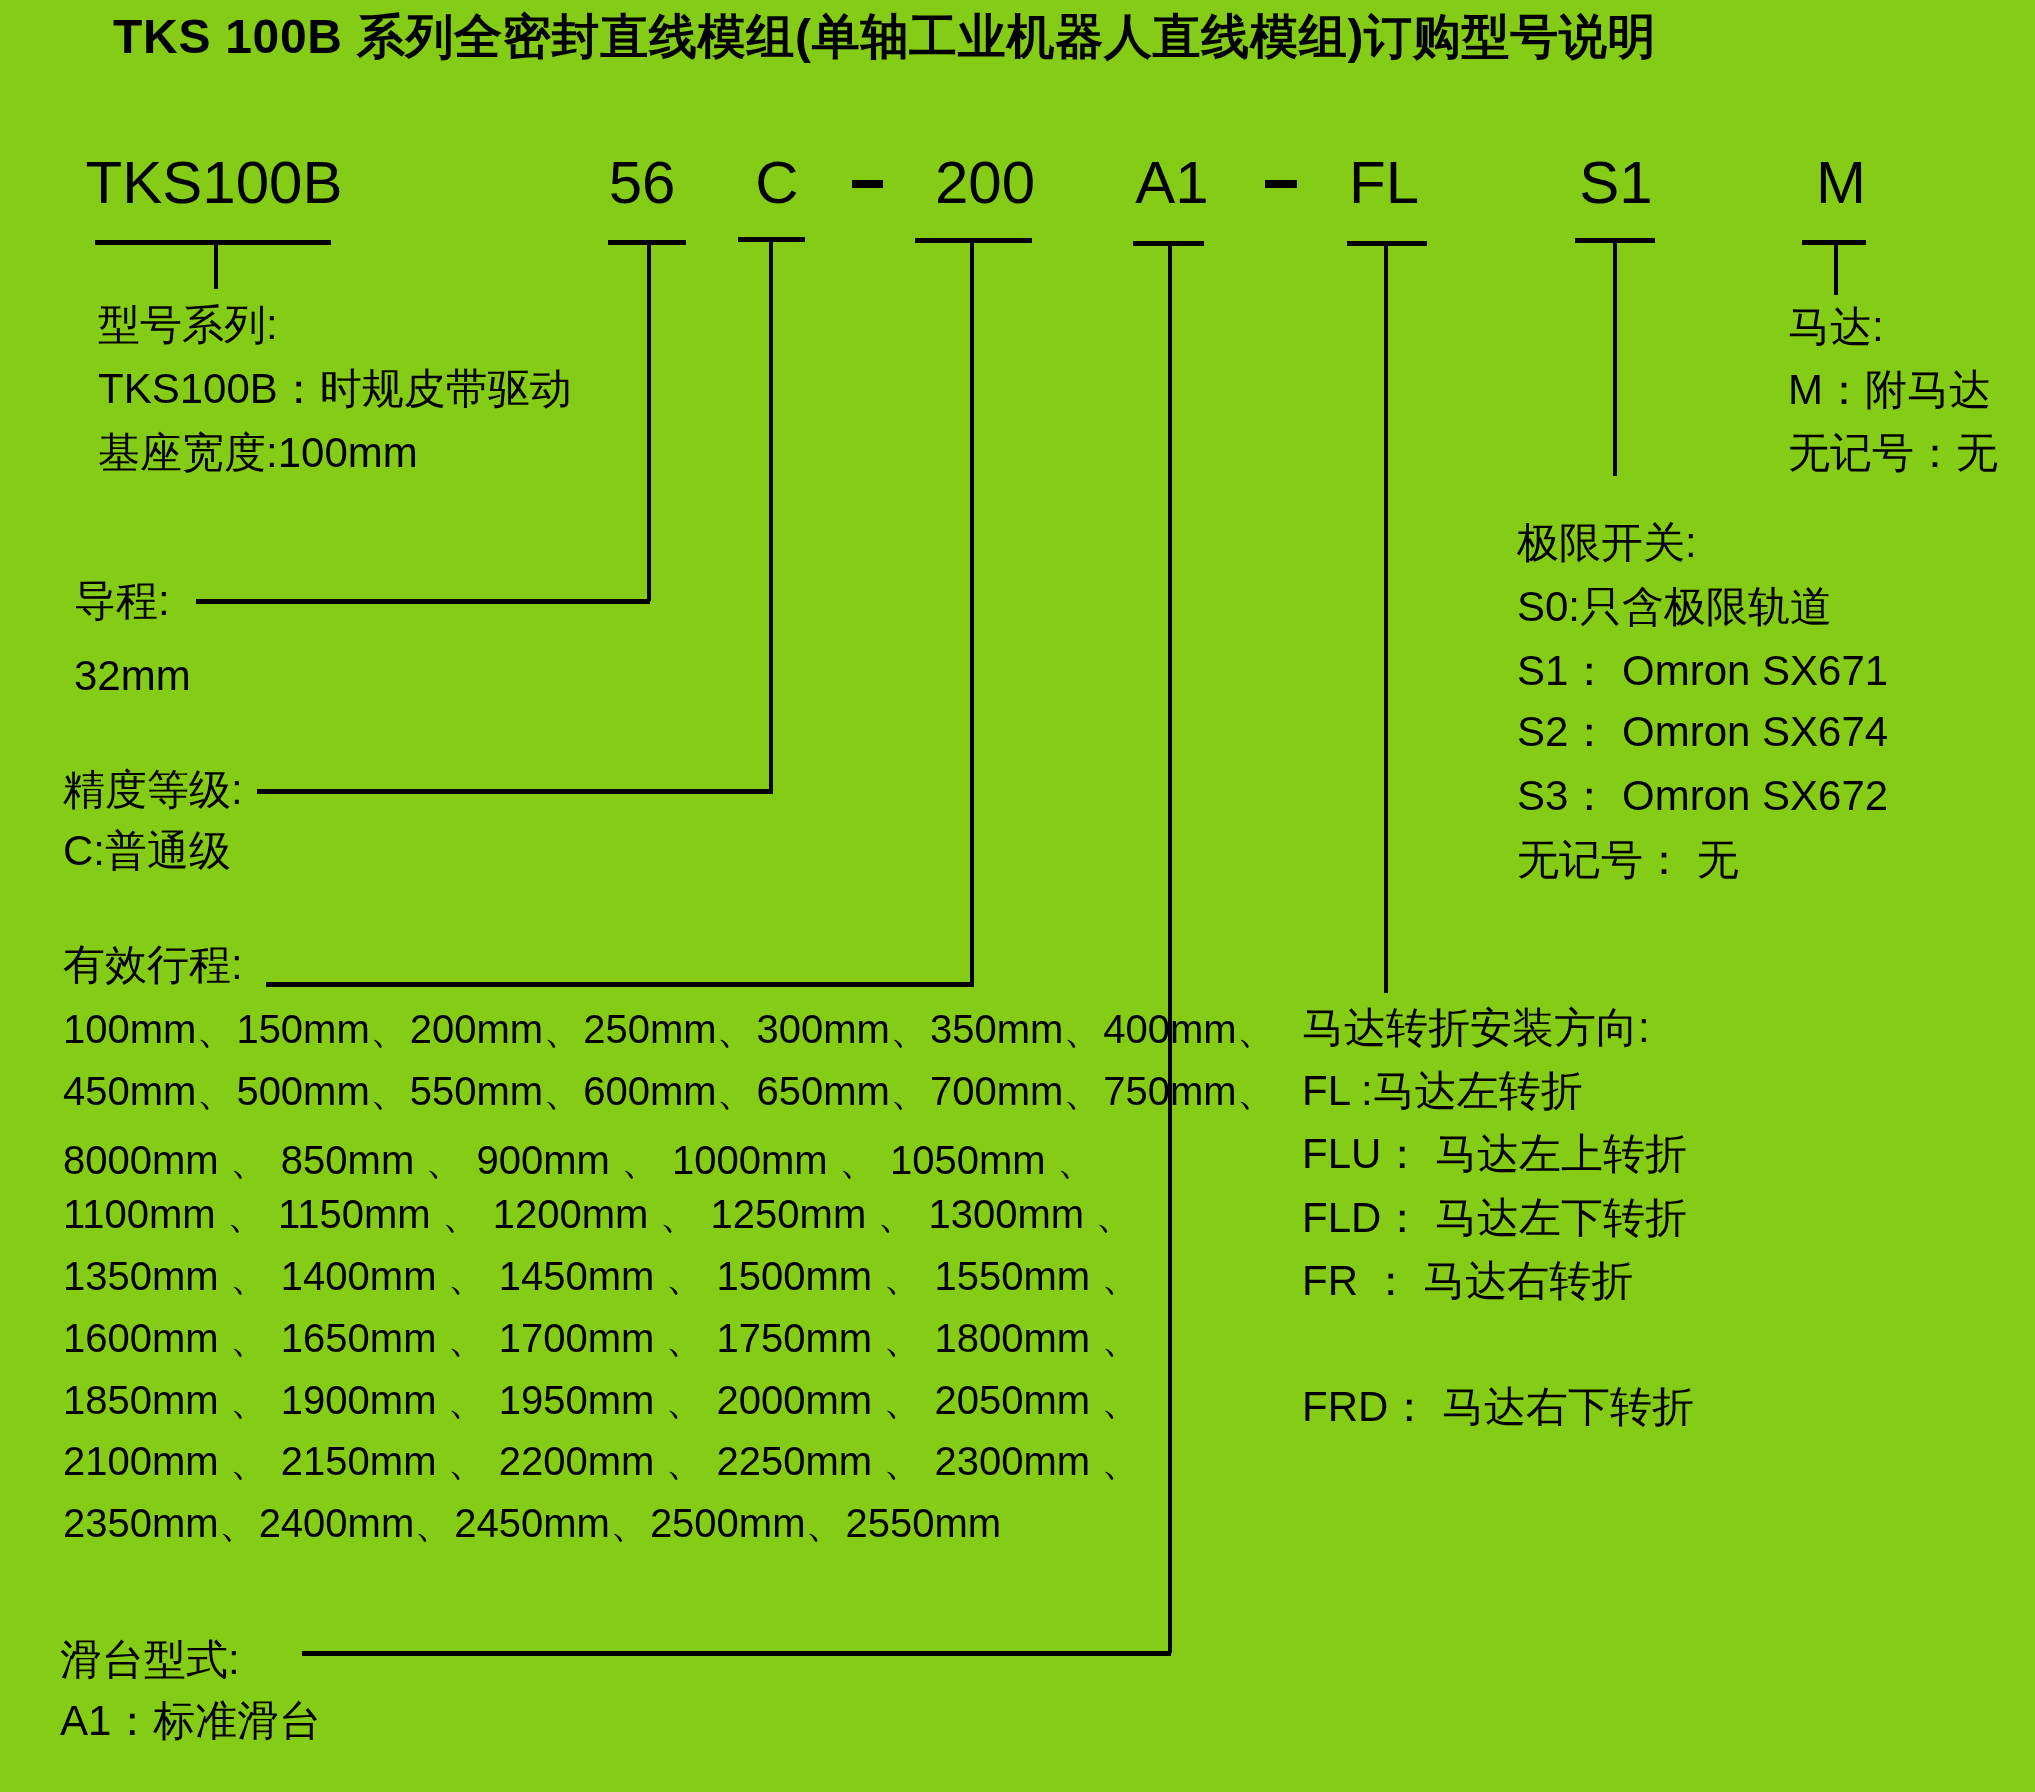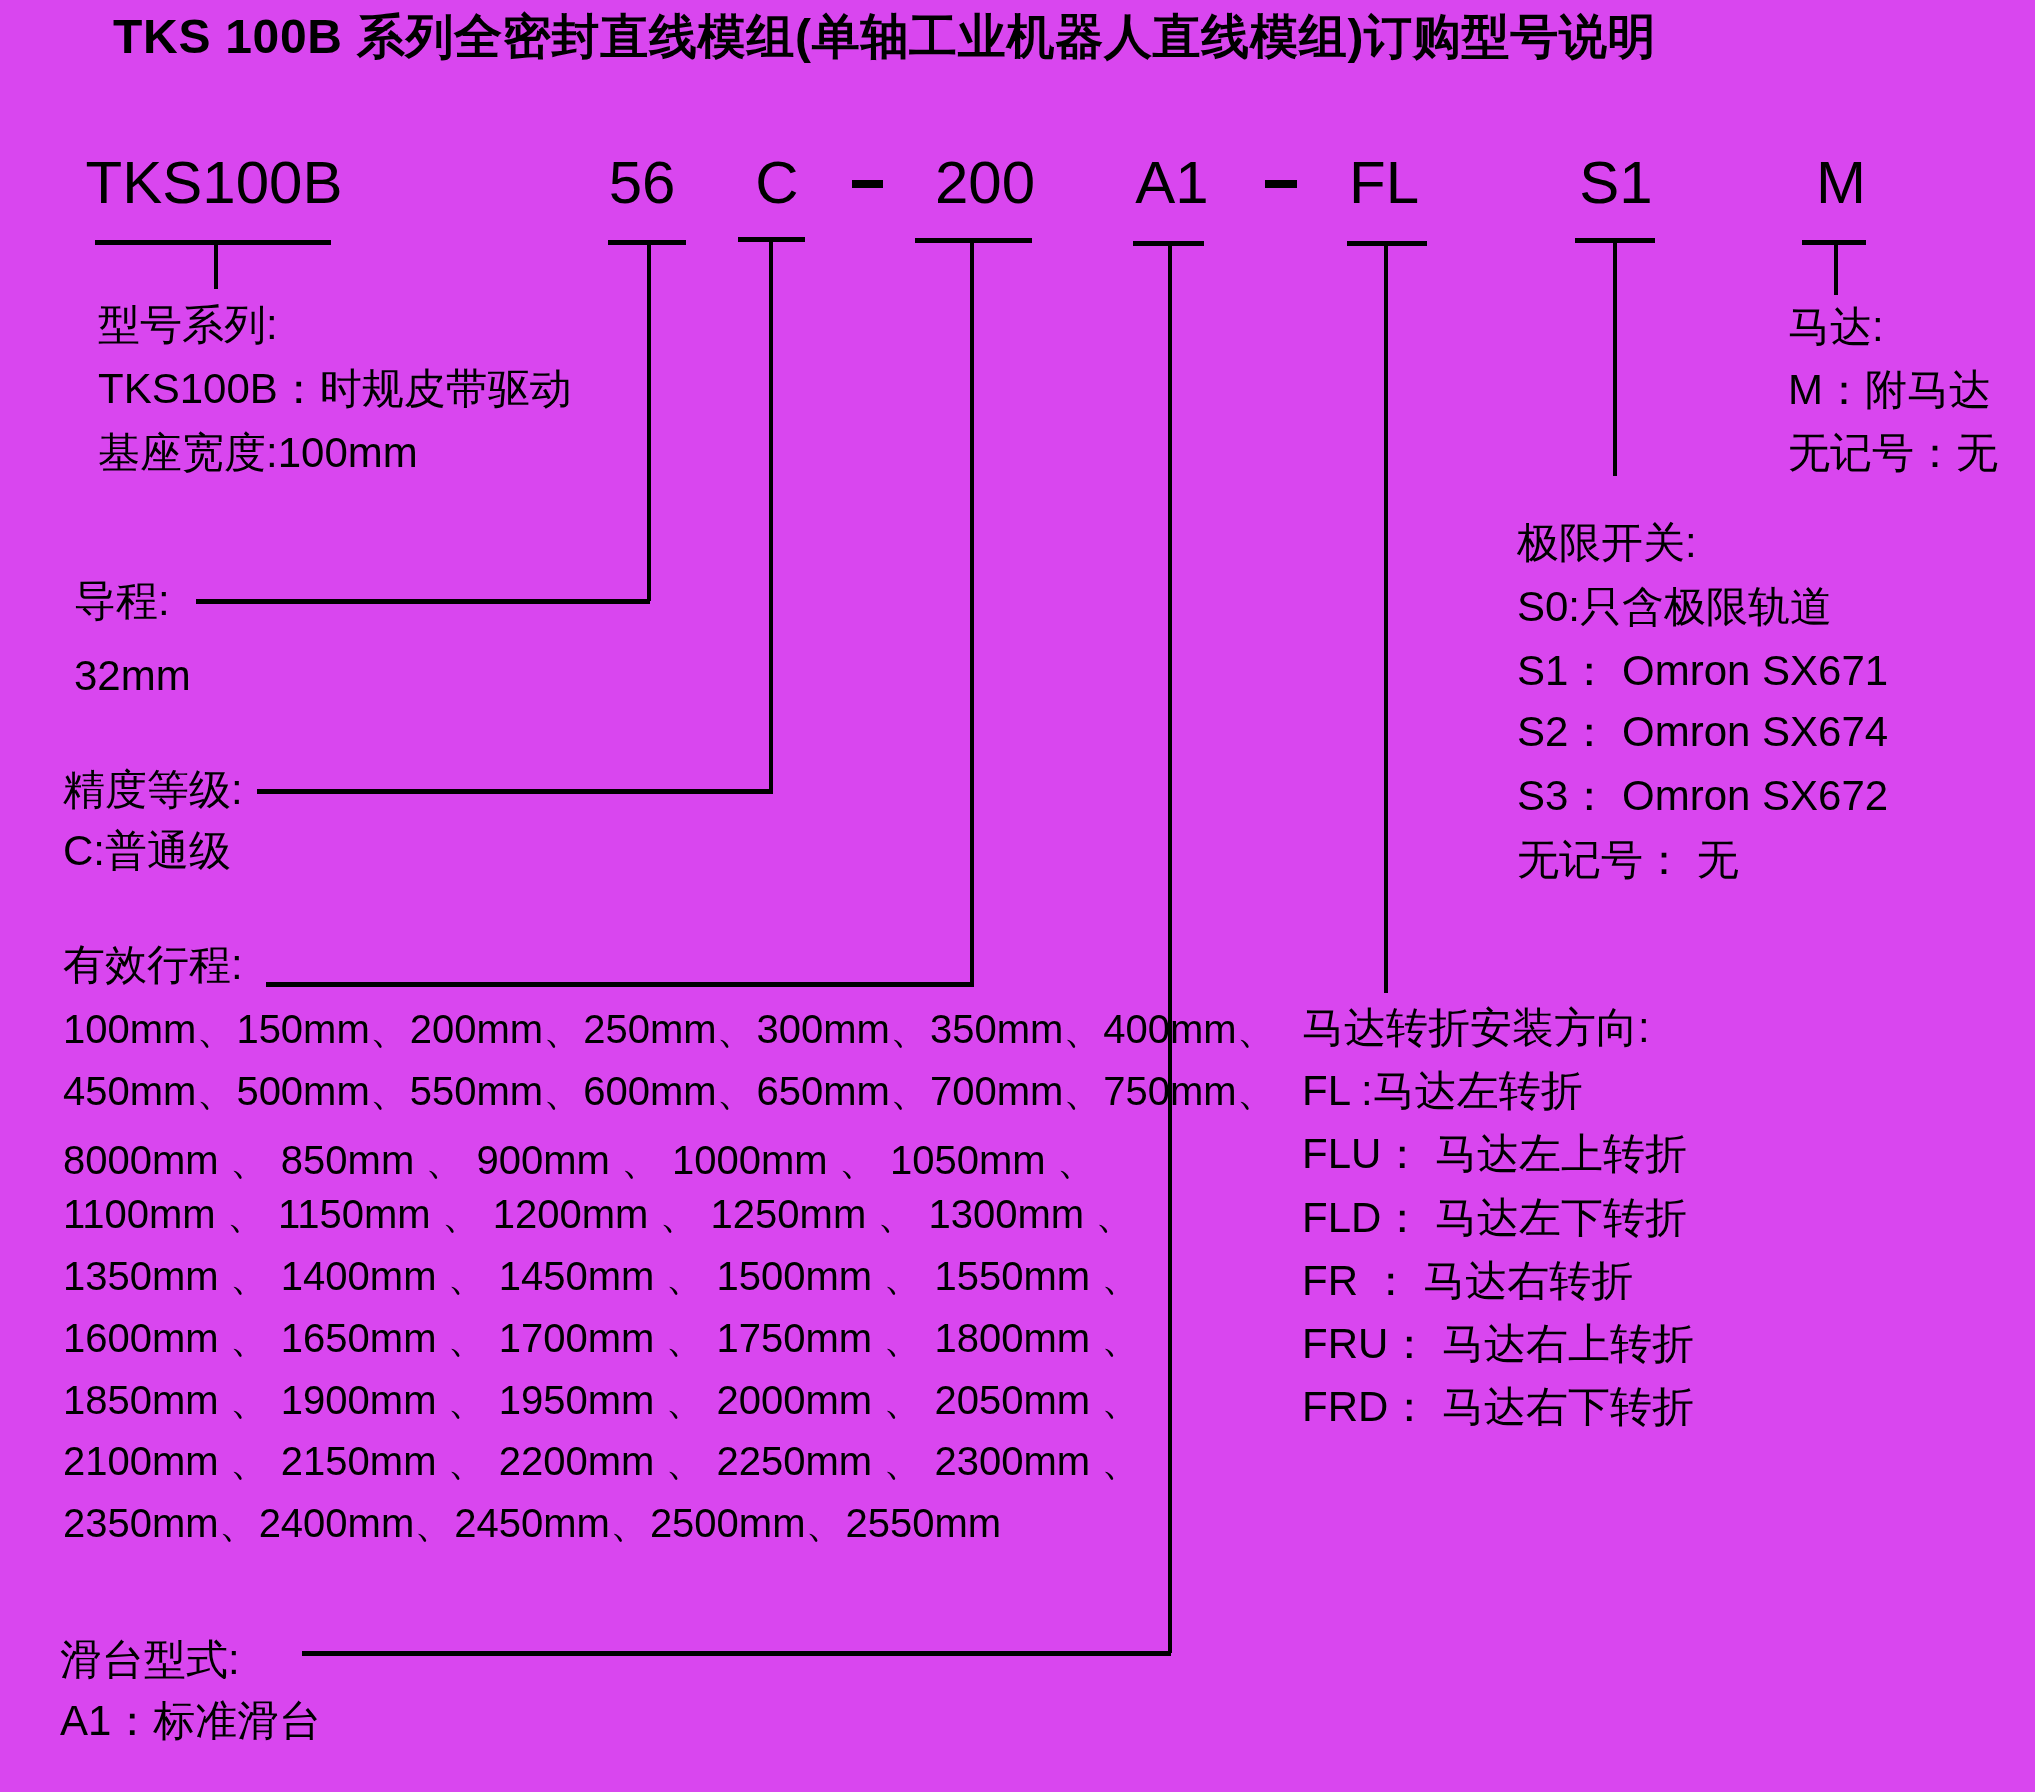--- a/index.html
+++ b/index.html
@@ -1,19 +1,19 @@
 <!DOCTYPE html>
 <html style="font-size:12px"><head>
 <meta charset="utf-8">
 <style>
   html,body{margin:0;padding:0;background:#ffffff;}
   #canvas{
     position:relative;
     width:2035px;height:1793px;
-    background:#d946ef;
+    background:#84cc16;
     font-family:"Liberation Sans", sans-serif;
     color:#000000;
     overflow:hidden;
   }
   .abs{position:absolute;white-space:nowrap;line-height:1;}
   .title{font-size:48px;font-weight:bold;letter-spacing:0.7px;}
   .code{font-size:60px;font-weight:normal;transform:translateX(-50%);}
   .dash{position:absolute;background:#000;}
   .hline{position:absolute;background:#000;height:4.5px;}
   .vline{position:absolute;background:#000;width:3.7px;}
@@ -83,21 +83,20 @@
   <div class="abs txt-sm" style="left:63px;top:1503px;">2350mm、2400mm、2450mm、2500mm、2550mm</div>
 
   <div class="abs txt" style="left:60px;top:1639px;">滑台型式:</div>
   <div class="abs txt" style="left:60px;top:1700px;">A1：标准滑台</div>
 
   <div class="abs txt" style="left:1302px;top:1007px;">马达转折安装方向:</div>
   <div class="abs txt" style="left:1302px;top:1070px;">FL :马达左转折</div>
   <div class="abs txt" style="left:1302px;top:1133px;">FLU： 马达左上转折</div>
   <div class="abs txt" style="left:1302px;top:1197px;">FLD： 马达左下转折</div>
   <div class="abs txt" style="left:1302px;top:1260px;">FR ： 马达右转折</div>
-  <div class="abs txt" style="left:1302px;top:1323px;">FRU： 马达右上转折</div>
   <div class="abs txt" style="left:1302px;top:1386px;">FRD： 马达右下转折</div>
 
   <div class="abs txt" style="left:1517px;top:522px;">极限开关:</div>
   <div class="abs txt" style="left:1517px;top:586px;">S0:只含极限轨道</div>
   <div class="abs txt" style="left:1517px;top:650px;">S1： Omron SX671</div>
   <div class="abs txt" style="left:1517px;top:711px;">S2： Omron SX674</div>
   <div class="abs txt" style="left:1517px;top:775px;">S3： Omron SX672</div>
   <div class="abs txt" style="left:1517px;top:839px;">无记号： 无</div>
 
   <div class="abs txt" style="left:1788px;top:306px;text-align:right;">马达:</div>

